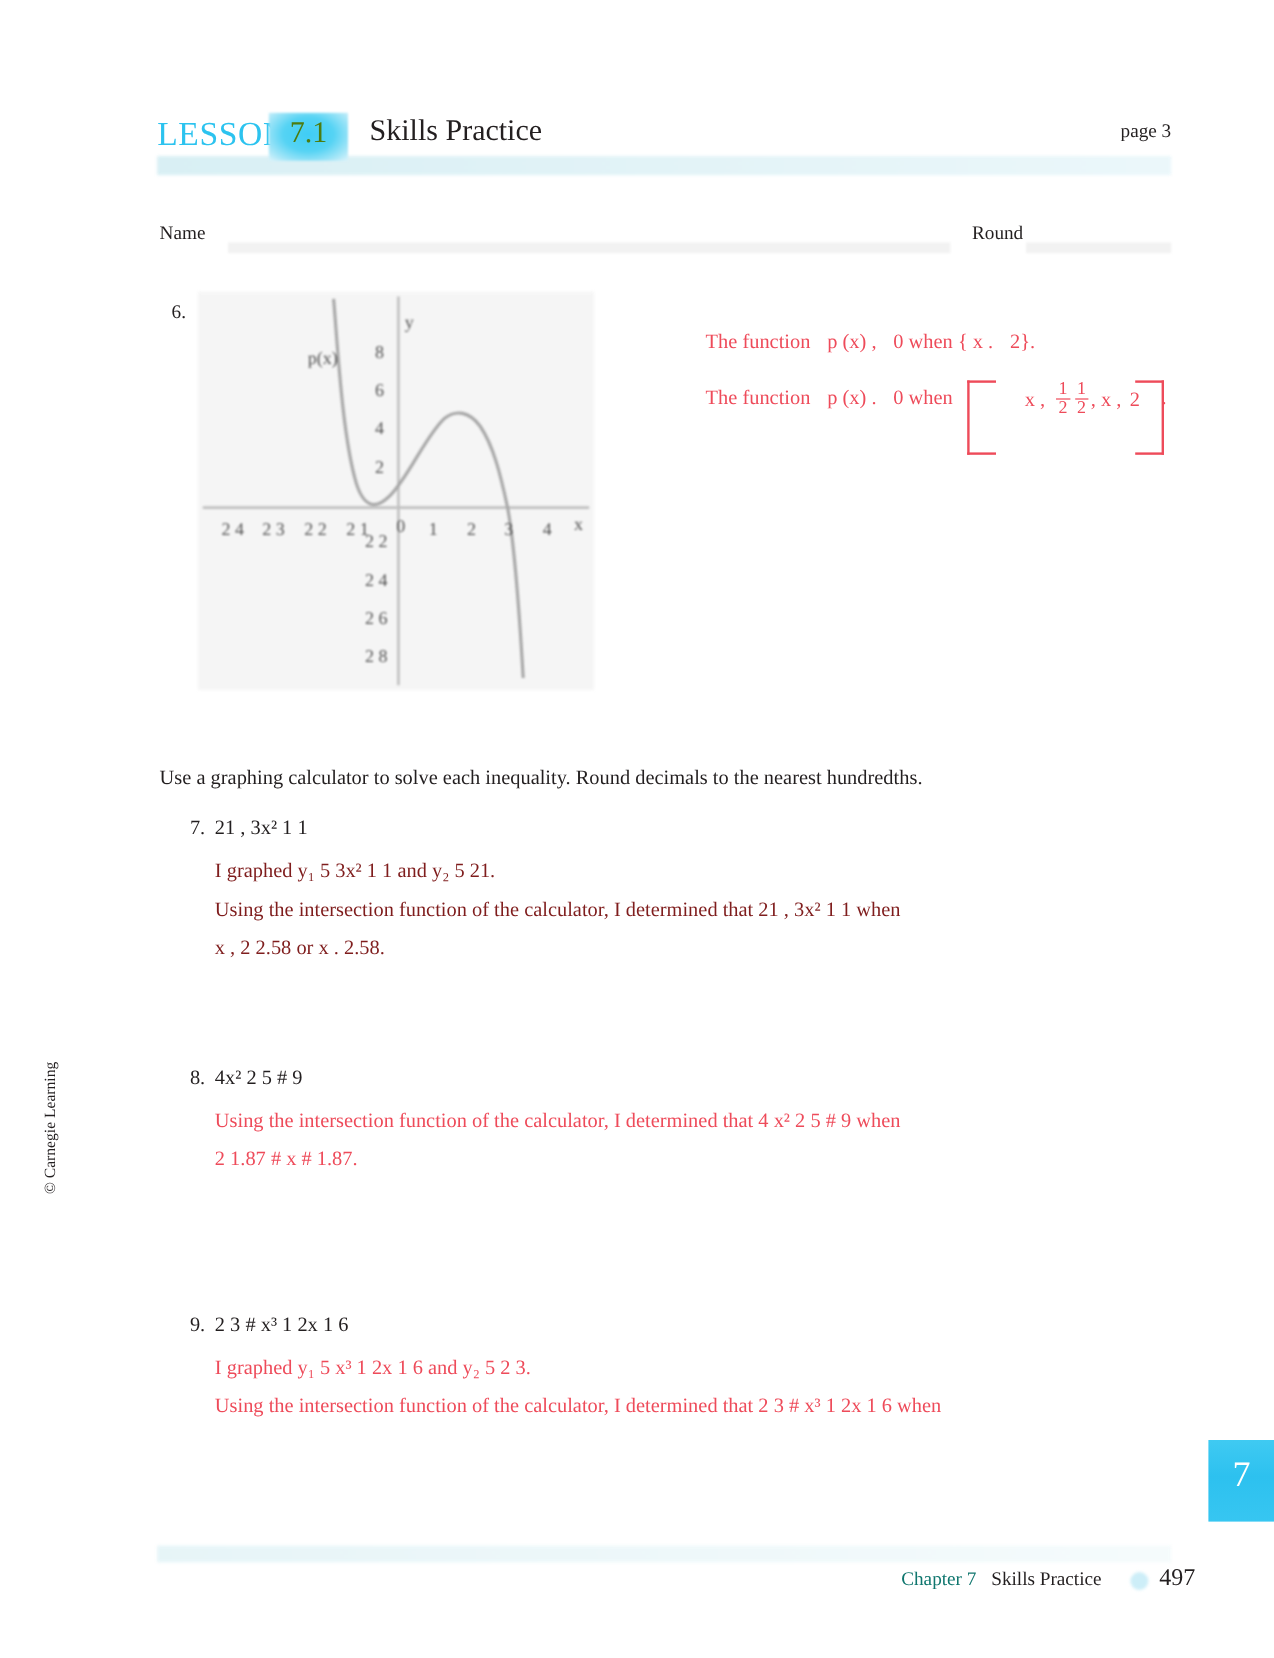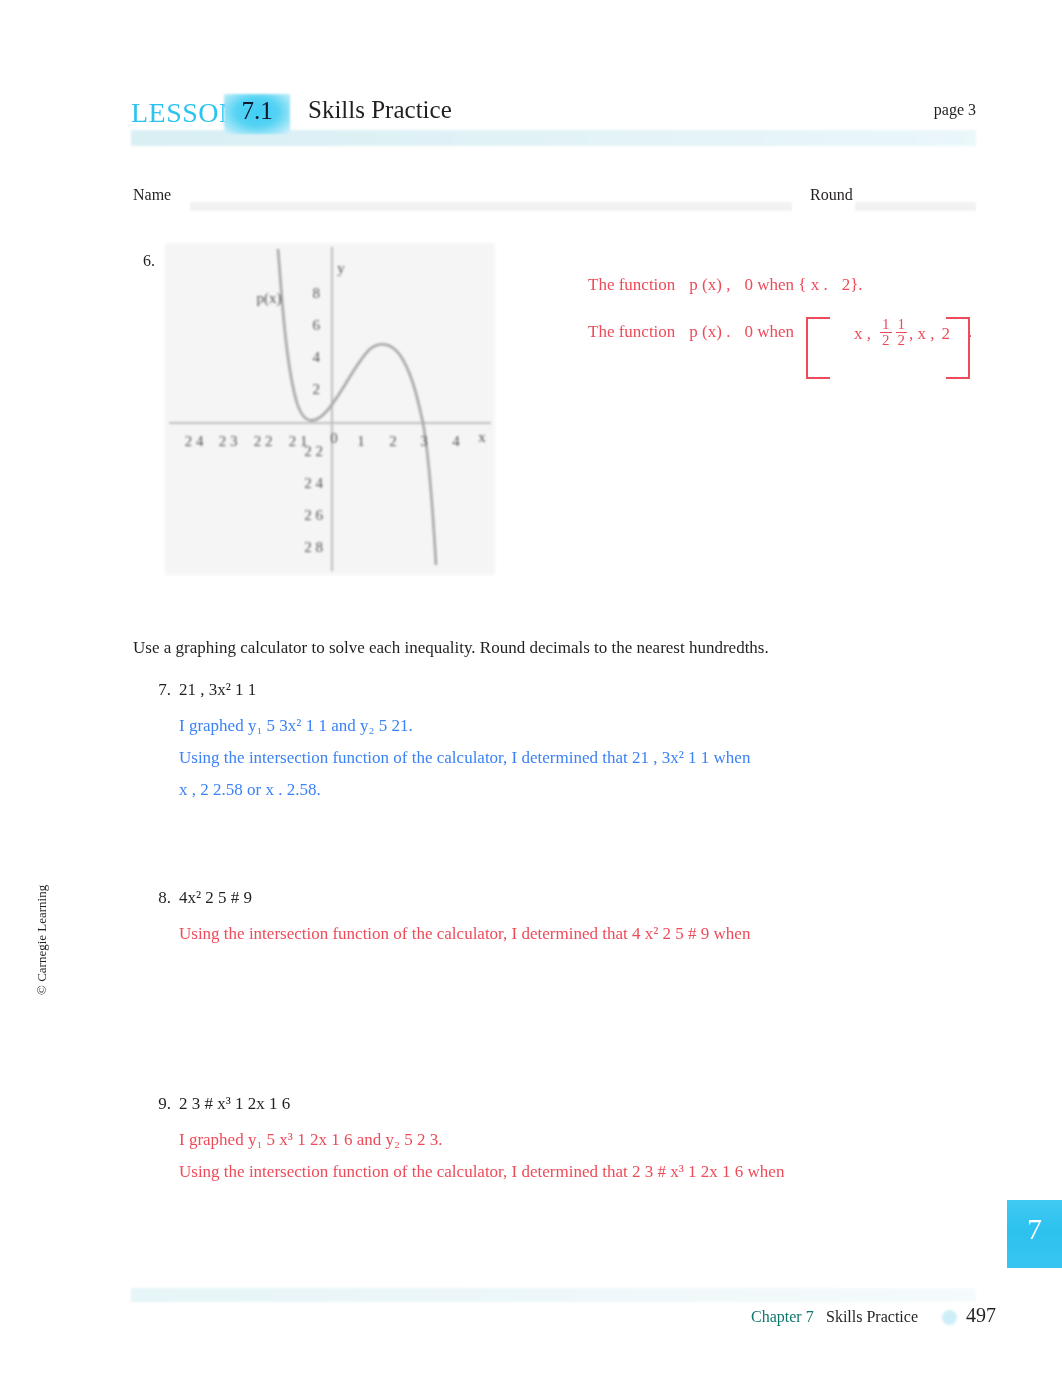--- a/index.html
+++ b/index.html
@@ -44,21 +44,21 @@
     width: 66px; height: 40px;
     background: radial-gradient(ellipse at 50% 45%, #3fcdf5 0%, #55d3f4 45%, #a9e7f8 80%, #ddf4fb 100%);
     filter: blur(1.0px);
   }
   #lesson-badge-num {
     position: absolute;
     left: 224px; top: 97px;
     width: 66px;
     text-align: center;
     font-size: 25px;
-    color: #0f172a;
+    color: #4d7c0f;
   }
   #header-title {
     position: absolute;
     left: 308px; top: 96px;
     font-size: 25px;
     color: #231f20;
   }
   #page-indicator {
     position: absolute;
     left: 880px; top: 101px;
@@ -177,21 +177,21 @@
     font-size: 17px; color: #231f20;
     white-space: nowrap;
   }
   .problem .pwork {
     position: absolute; left: 36px; top: 30px;
     width: 844px;
     font-size: 17px;
     line-height: 32px;
   }
   .pwork .wline { white-space: nowrap; display: block; }
-  .c-blue { color: #3b82f6; }
+  .c-blue { color: #7f1d1d; }
   .c-red  { color: #ee4b5a; }
 
   #q7 { left: 143px; top: 680px; }
   #q8 { left: 143px; top: 888px; }
   #q9 { left: 143px; top: 1094px; }
 
   
   #copyright {
     position: absolute;
     left: 34px; top: 995px;
@@ -334,20 +334,21 @@
     <span class="wline">Using the intersection function of the calculator, I determined that 21              ,   3x² 1  1 when</span>
     <span class="wline">x ,   2 2.58 or  x .   2.58.</span>
   </div>
 </div>
 
 <div class="problem" id="q8">
   <div class="pnum">8.</div>
   <div class="pstem">4x² 2  5 #  9</div>
   <div class="pwork c-red">
     <span class="wline">Using the intersection function of the calculator, I determined that 4           x² 2  5 #  9 when</span>
+    <span class="wline">2 1.87  #  x #  1.87.</span>
   </div>
 </div>
 
 <div class="problem" id="q9">
   <div class="pnum">9.</div>
   <div class="pstem">2 3 #  x³ 1  2x 1  6</div>
   <div class="pwork c-red">
     <span class="wline">I graphed   y₁ 5  x³ 1  2x 1  6 and  y₂ 5  2 3.</span>
     <span class="wline">Using the intersection function of the calculator, I determined that              2 3 #  x³ 1  2x 1  6 when</span>
   </div>

